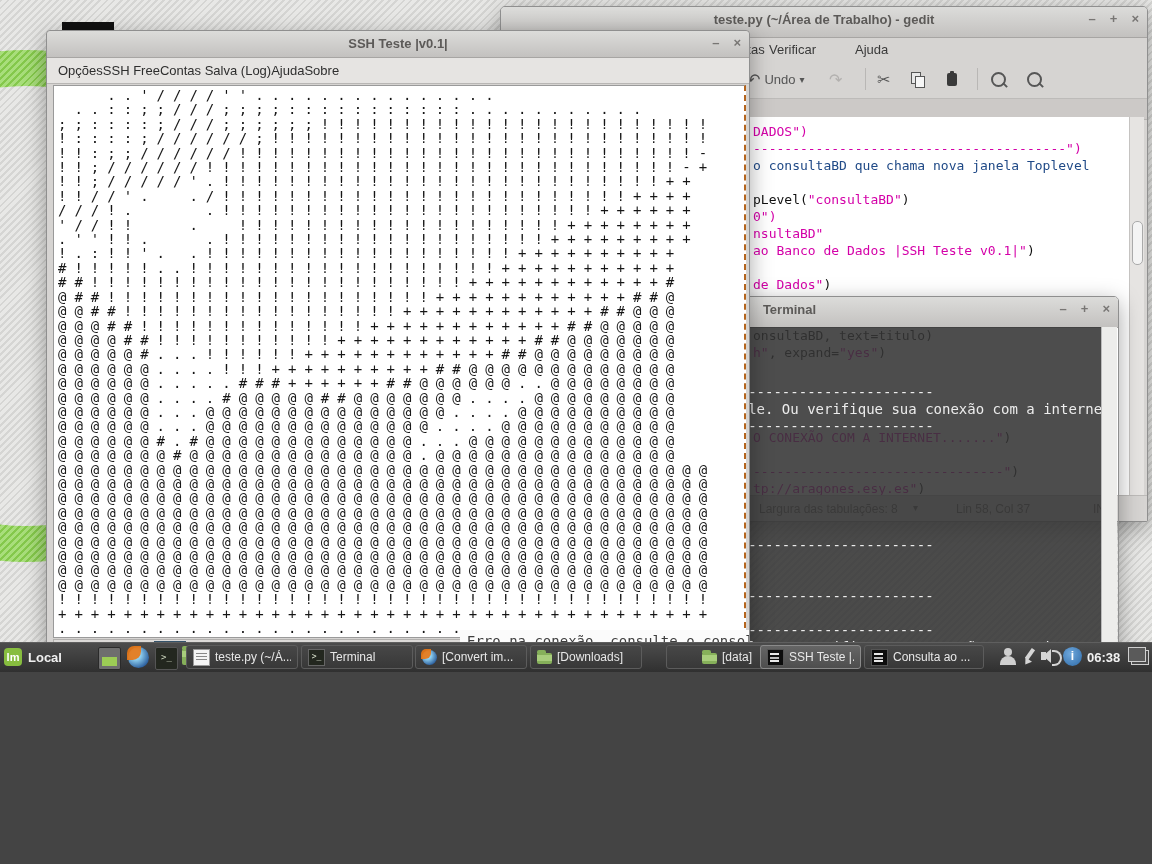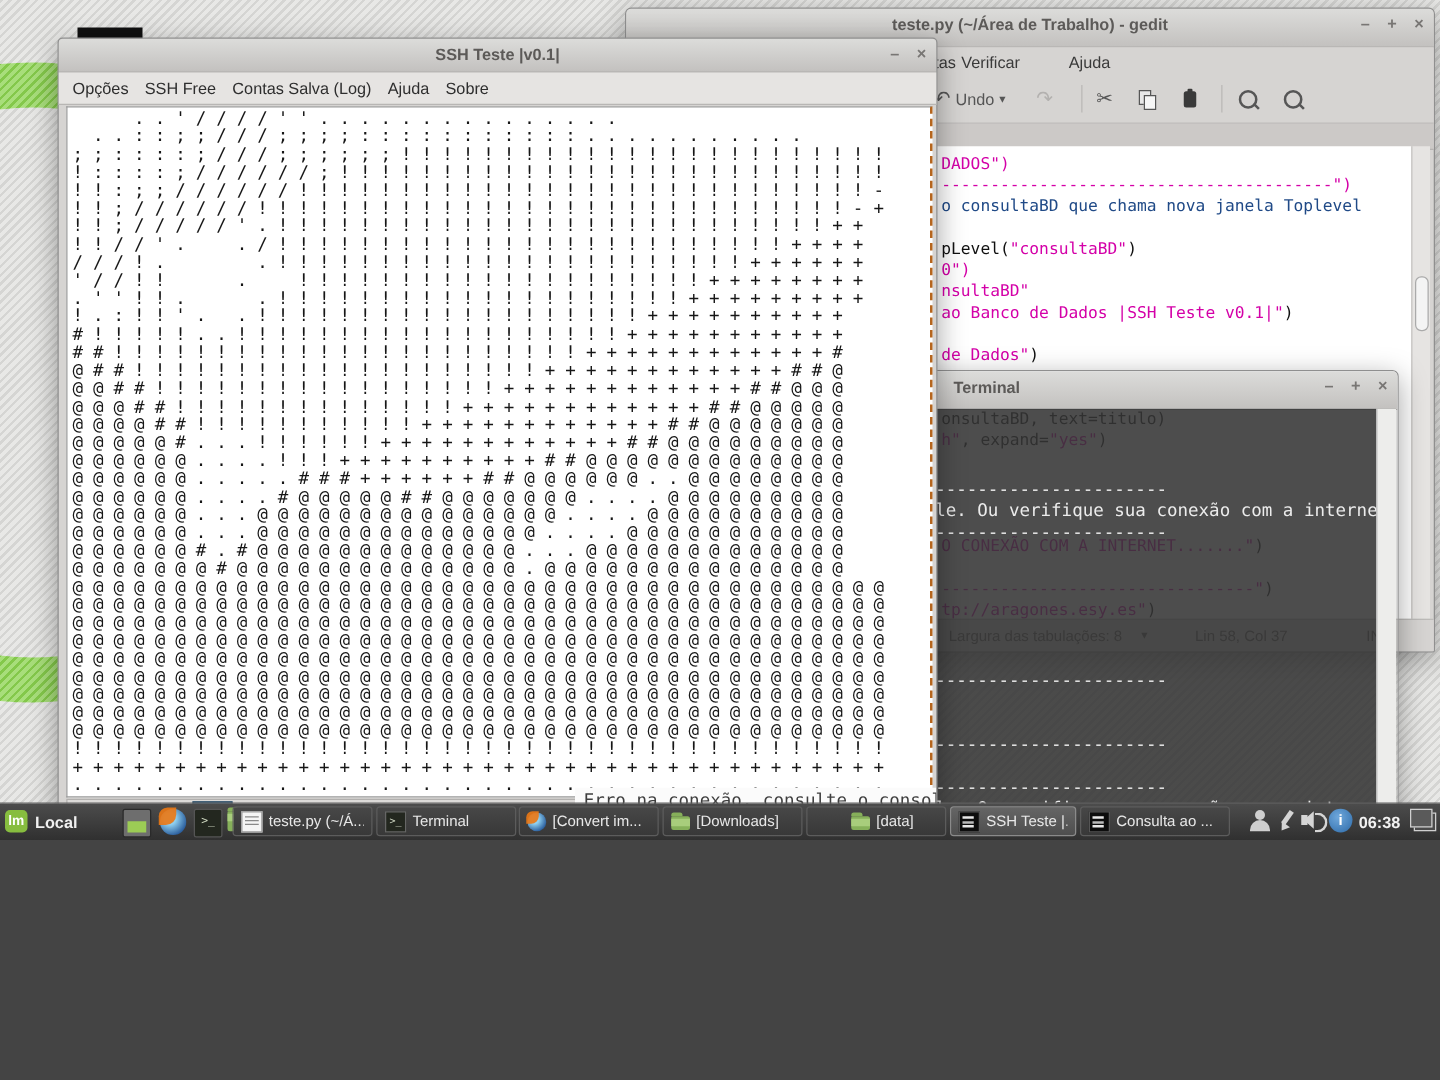--- a/index.html
+++ b/index.html
@@ -76,21 +76,21 @@
   #ta-consult{position:absolute;left:7px;top:55px;color:#ececec;}
   #ta-dash2{position:absolute;left:7px;top:72px;color:#ececec;}
   #ta-cursor{position:absolute;left:8px;top:87px;width:9px;height:16px;border:1px solid #e8e8e8;}
   .ghostbtn{position:absolute;top:27px;height:22px;border:1px solid rgba(160,160,160,0.55);
     background:rgba(130,130,130,0.18);font-family:"Liberation Sans",sans-serif;
     font-size:12px;text-align:center;line-height:22px;border-radius:2px;}
   #ghost-verificar{left:16px;width:122px;color:rgba(120,140,175,0.75);}
   #ghost-abrir{left:144px;width:96px;color:rgba(190,110,100,0.75);}
   
   #ssh{left:46px;top:30px;width:702px;height:658px;z-index:5;border-radius:4px;}
-  #ssh-menubar{display:flex;gap:13px;height:25px;align-items:center;padding-left:11px;
+  #ssh-menubar{display:flex;height:25px;align-items:center;padding-left:11px;
     background:#e6e4e2;border-bottom:1px solid #b8b6b4;}
   #ssh-menubar span{font-size:13px;color:#2e2e2e;}
   #ssh-canvas{position:absolute;left:6px;top:54px;width:690px;height:551px;background:#ffffff;
     border:1px solid #9a9a9a;border-right:2px dashed #b5651d;overflow:hidden;}
   #ascii-art{margin:0;padding:2px 0 0 4px;font-family:"DejaVu Sans Mono",monospace;
     font-size:14px;line-height:14.4px;letter-spacing:8px;color:#161616;white-space:pre;}
   #ssh-hscroll{position:absolute;left:6px;top:608px;width:692px;height:14px;background:#dcdad8;
     border:1px solid #b2b0ae;}
   #ssh-hthumb{position:absolute;left:100px;top:1px;width:30px;height:11px;background:#49708e;
     border:1px solid #35536a;}
@@ -373,21 +373,21 @@
           <span class="lbl">Terminal</span>
         </div>
         <div class="winbtn" style="left: 415px; width: 112px;">
           <span class="wicon firefox"></span>
           <span class="lbl">[Convert im...</span>
         </div>
         <div class="winbtn" style="left: 530px; width: 112px;">
           <span class="wicon folder folder-ico"></span>
           <span class="lbl">[Downloads]</span>
         </div>
-        <div class="winbtn" style="left: 645px; width: 112px; padding-left: 35px;">
+        <div class="winbtn" style="left: 666px; width: 112px; padding-left: 35px;">
           <span class="wicon folder folder-ico"></span>
           <span class="lbl">[data]</span>
         </div>
         <div class="winbtn active" style="left: 760px; width: 101px;">
           <span class="wicon app"></span>
           <span class="lbl">SSH Teste |...</span>
         </div>
         <div class="winbtn" style="left: 864px; width: 120px;">
           <span class="wicon app"></span>
           <span class="lbl">Consulta ao ...</span>

